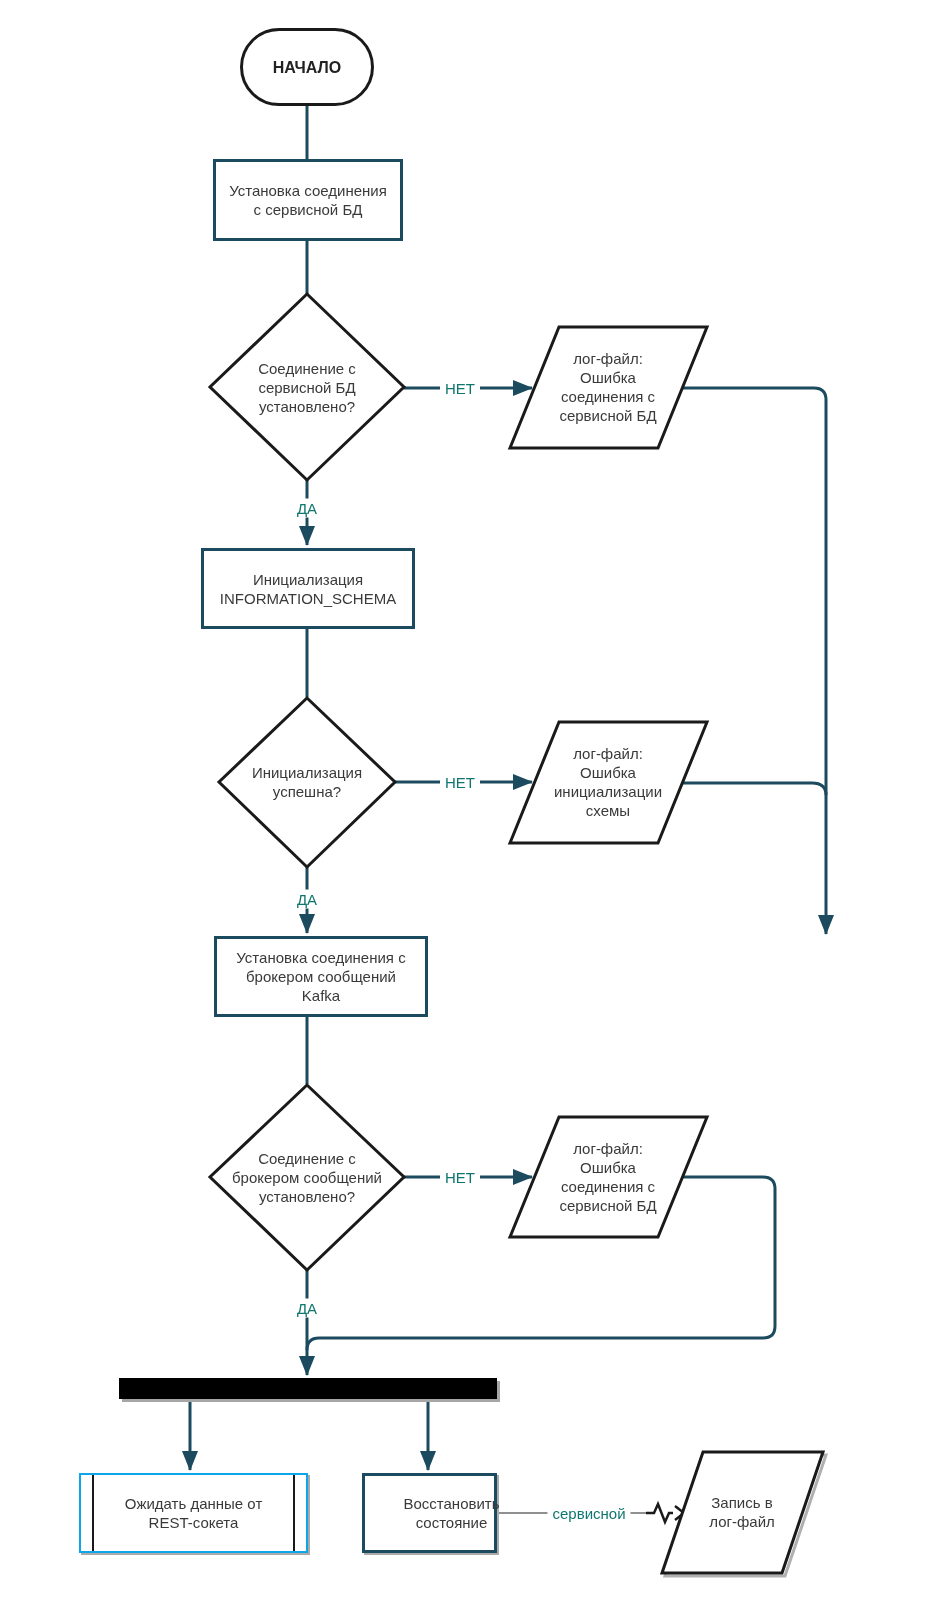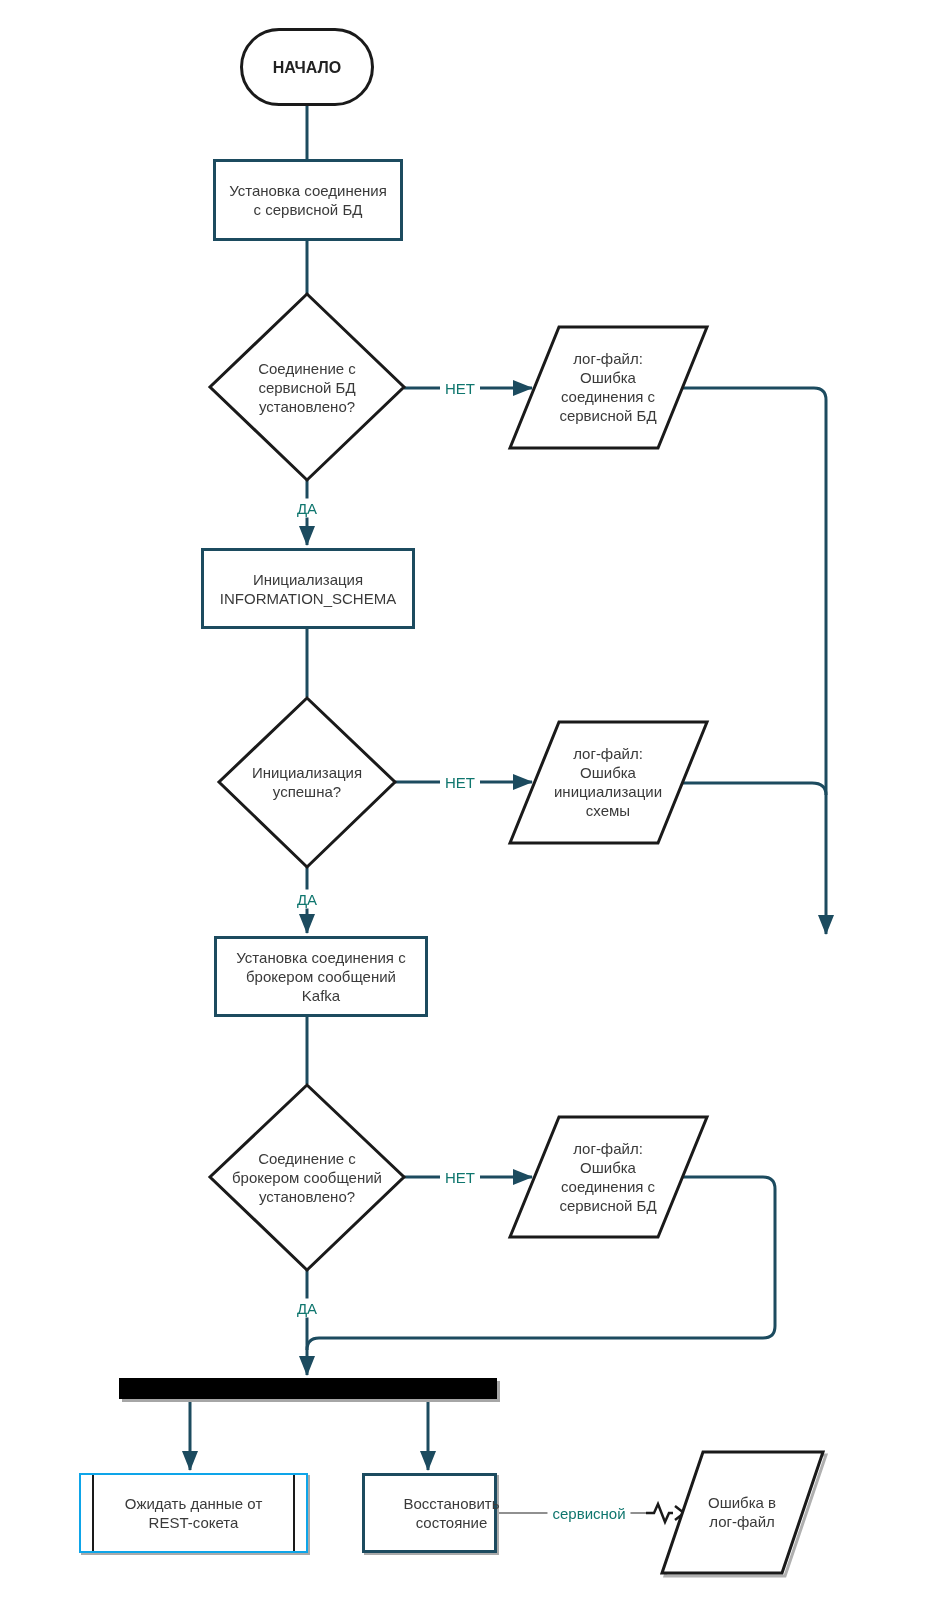--- a/index.html
+++ b/index.html
@@ -133,21 +133,21 @@
 соединения с
 сервисной БД</div>
   <div class="float-label" style="left:523px;top:744px;width:170px;height:76px;">лог-файл:
 Ошибка
 инициализации
 схемы</div>
   <div class="float-label" style="left:523px;top:1139px;width:170px;height:76px;">лог-файл:
 Ошибка
 соединения с
 сервисной БД</div>
-  <div class="float-label" style="left:672px;top:1493px;width:140px;height:38px;">Ошибка в
+  <div class="float-label" style="left:672px;top:1493px;width:140px;height:38px;">Запись в
 лог-файл</div>
 
   <div class="edge-label" style="left:460px;top:388px;">НЕТ</div>
   <div class="edge-label" style="left:460px;top:782px;">НЕТ</div>
   <div class="edge-label" style="left:460px;top:1177px;">НЕТ</div>
   <div class="edge-label" style="left:307px;top:508px;">ДА</div>
   <div class="edge-label" style="left:307px;top:899px;">ДА</div>
   <div class="edge-label" style="left:307px;top:1308px;">ДА</div>
   <div class="edge-label" style="left:589px;top:1513px;">сервисной</div>
 

